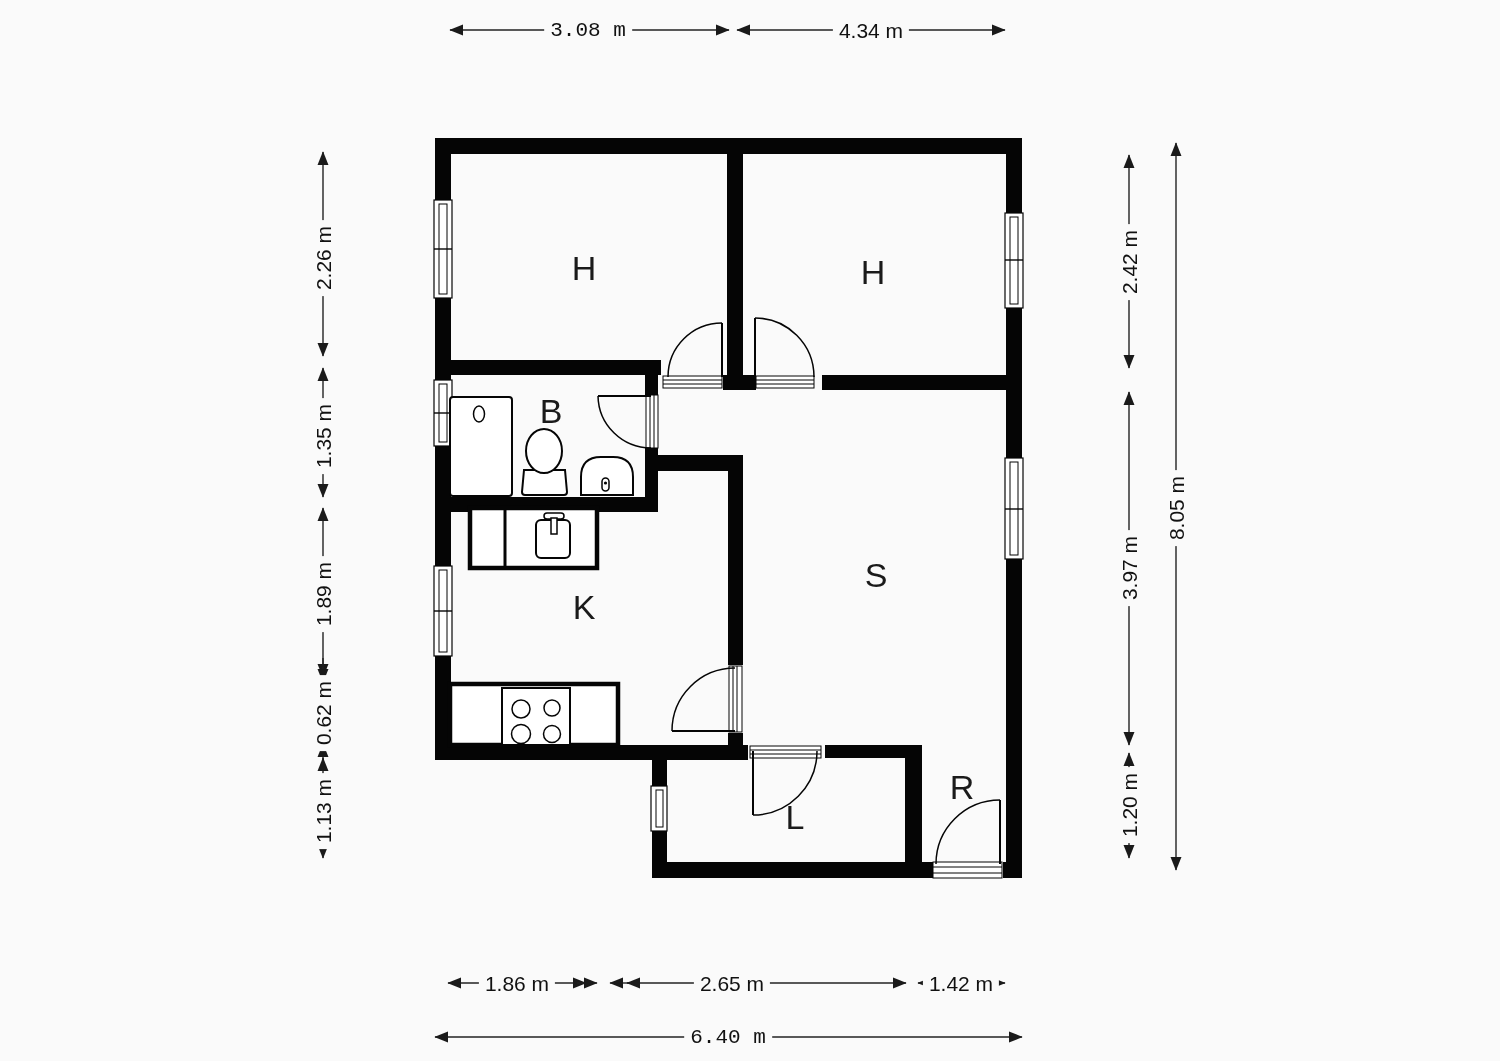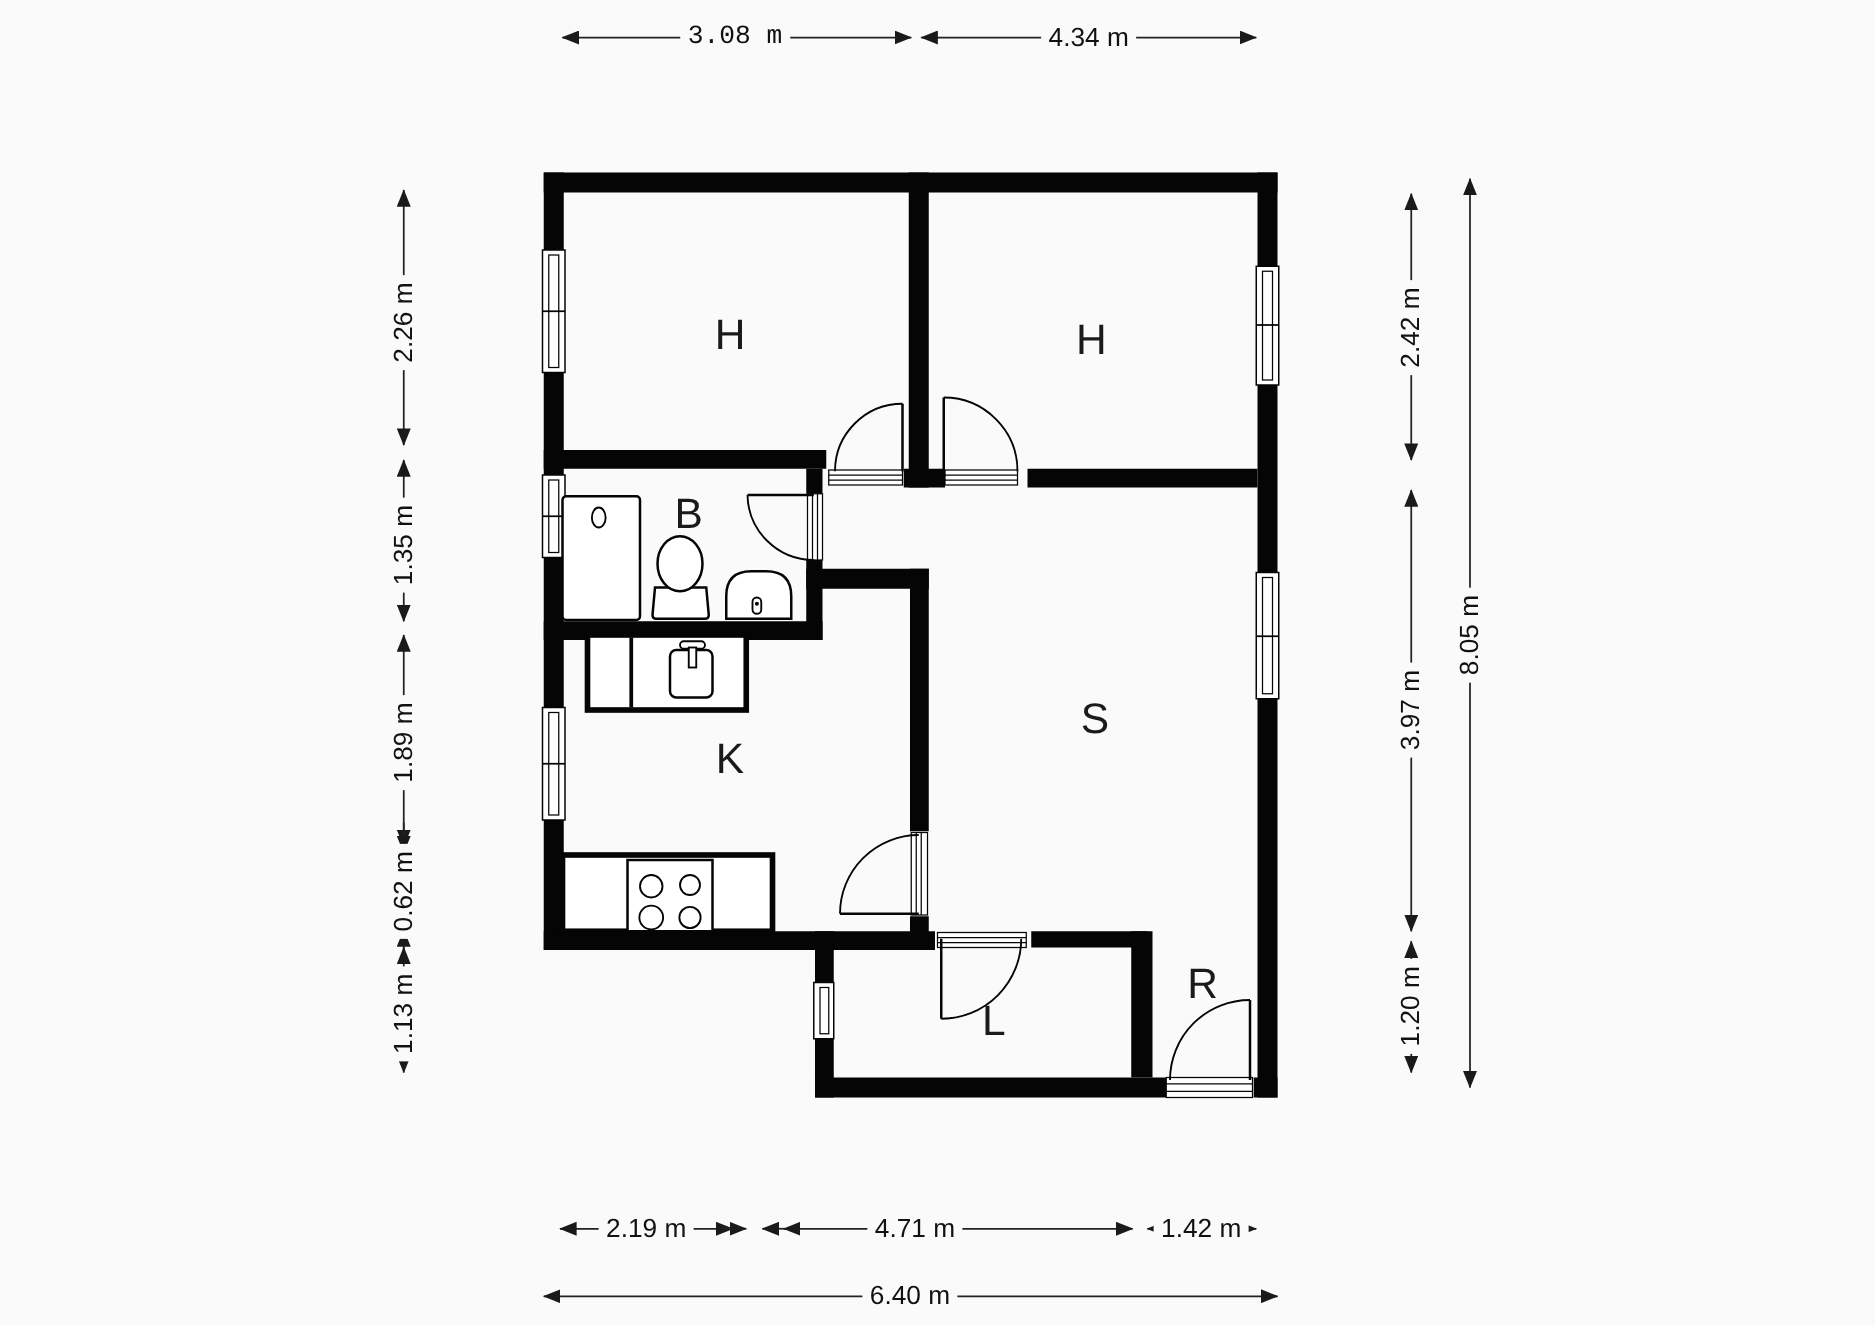--- a/index.html
+++ b/index.html
@@ -225,18 +225,18 @@
   <div class="lbl vert" style="left:323px;top:436px;">1.35 m</div>
   <div class="lbl vert" style="left:323px;top:594px;">1.89 m</div>
   <div class="lbl vert" style="left:323px;top:713px;">0.62 m</div>
   <div class="lbl vert" style="left:323px;top:811px;">1.13 m</div>
 
   <div class="lbl vert" style="left:1129px;top:262px;">2.42 m</div>
   <div class="lbl vert" style="left:1129px;top:568px;">3.97 m</div>
   <div class="lbl vert" style="left:1129px;top:805px;">1.20 m</div>
   <div class="lbl vert" style="left:1176px;top:508px;">8.05 m</div>
 
-  <div class="lbl" style="left:517px;top:983px;">2.19 m</div>
-  <div class="lbl" style="left:732px;top:983px;">4.71 m</div>
+  <div class="lbl" style="left:517px;top:983px;">1.86 m</div>
+  <div class="lbl" style="left:732px;top:983px;">2.65 m</div>
   <div class="lbl" style="left:961px;top:983px;">1.42 m</div>
-  <div class="lbl" style="left:728px;top:1037px;">6.40 m</div>
+  <div class="lbl" style="left:728px;top:1037px;font-family:Liberation Mono, monospace;">6.40 m</div>
 
 </div>
 
 </body></html>

